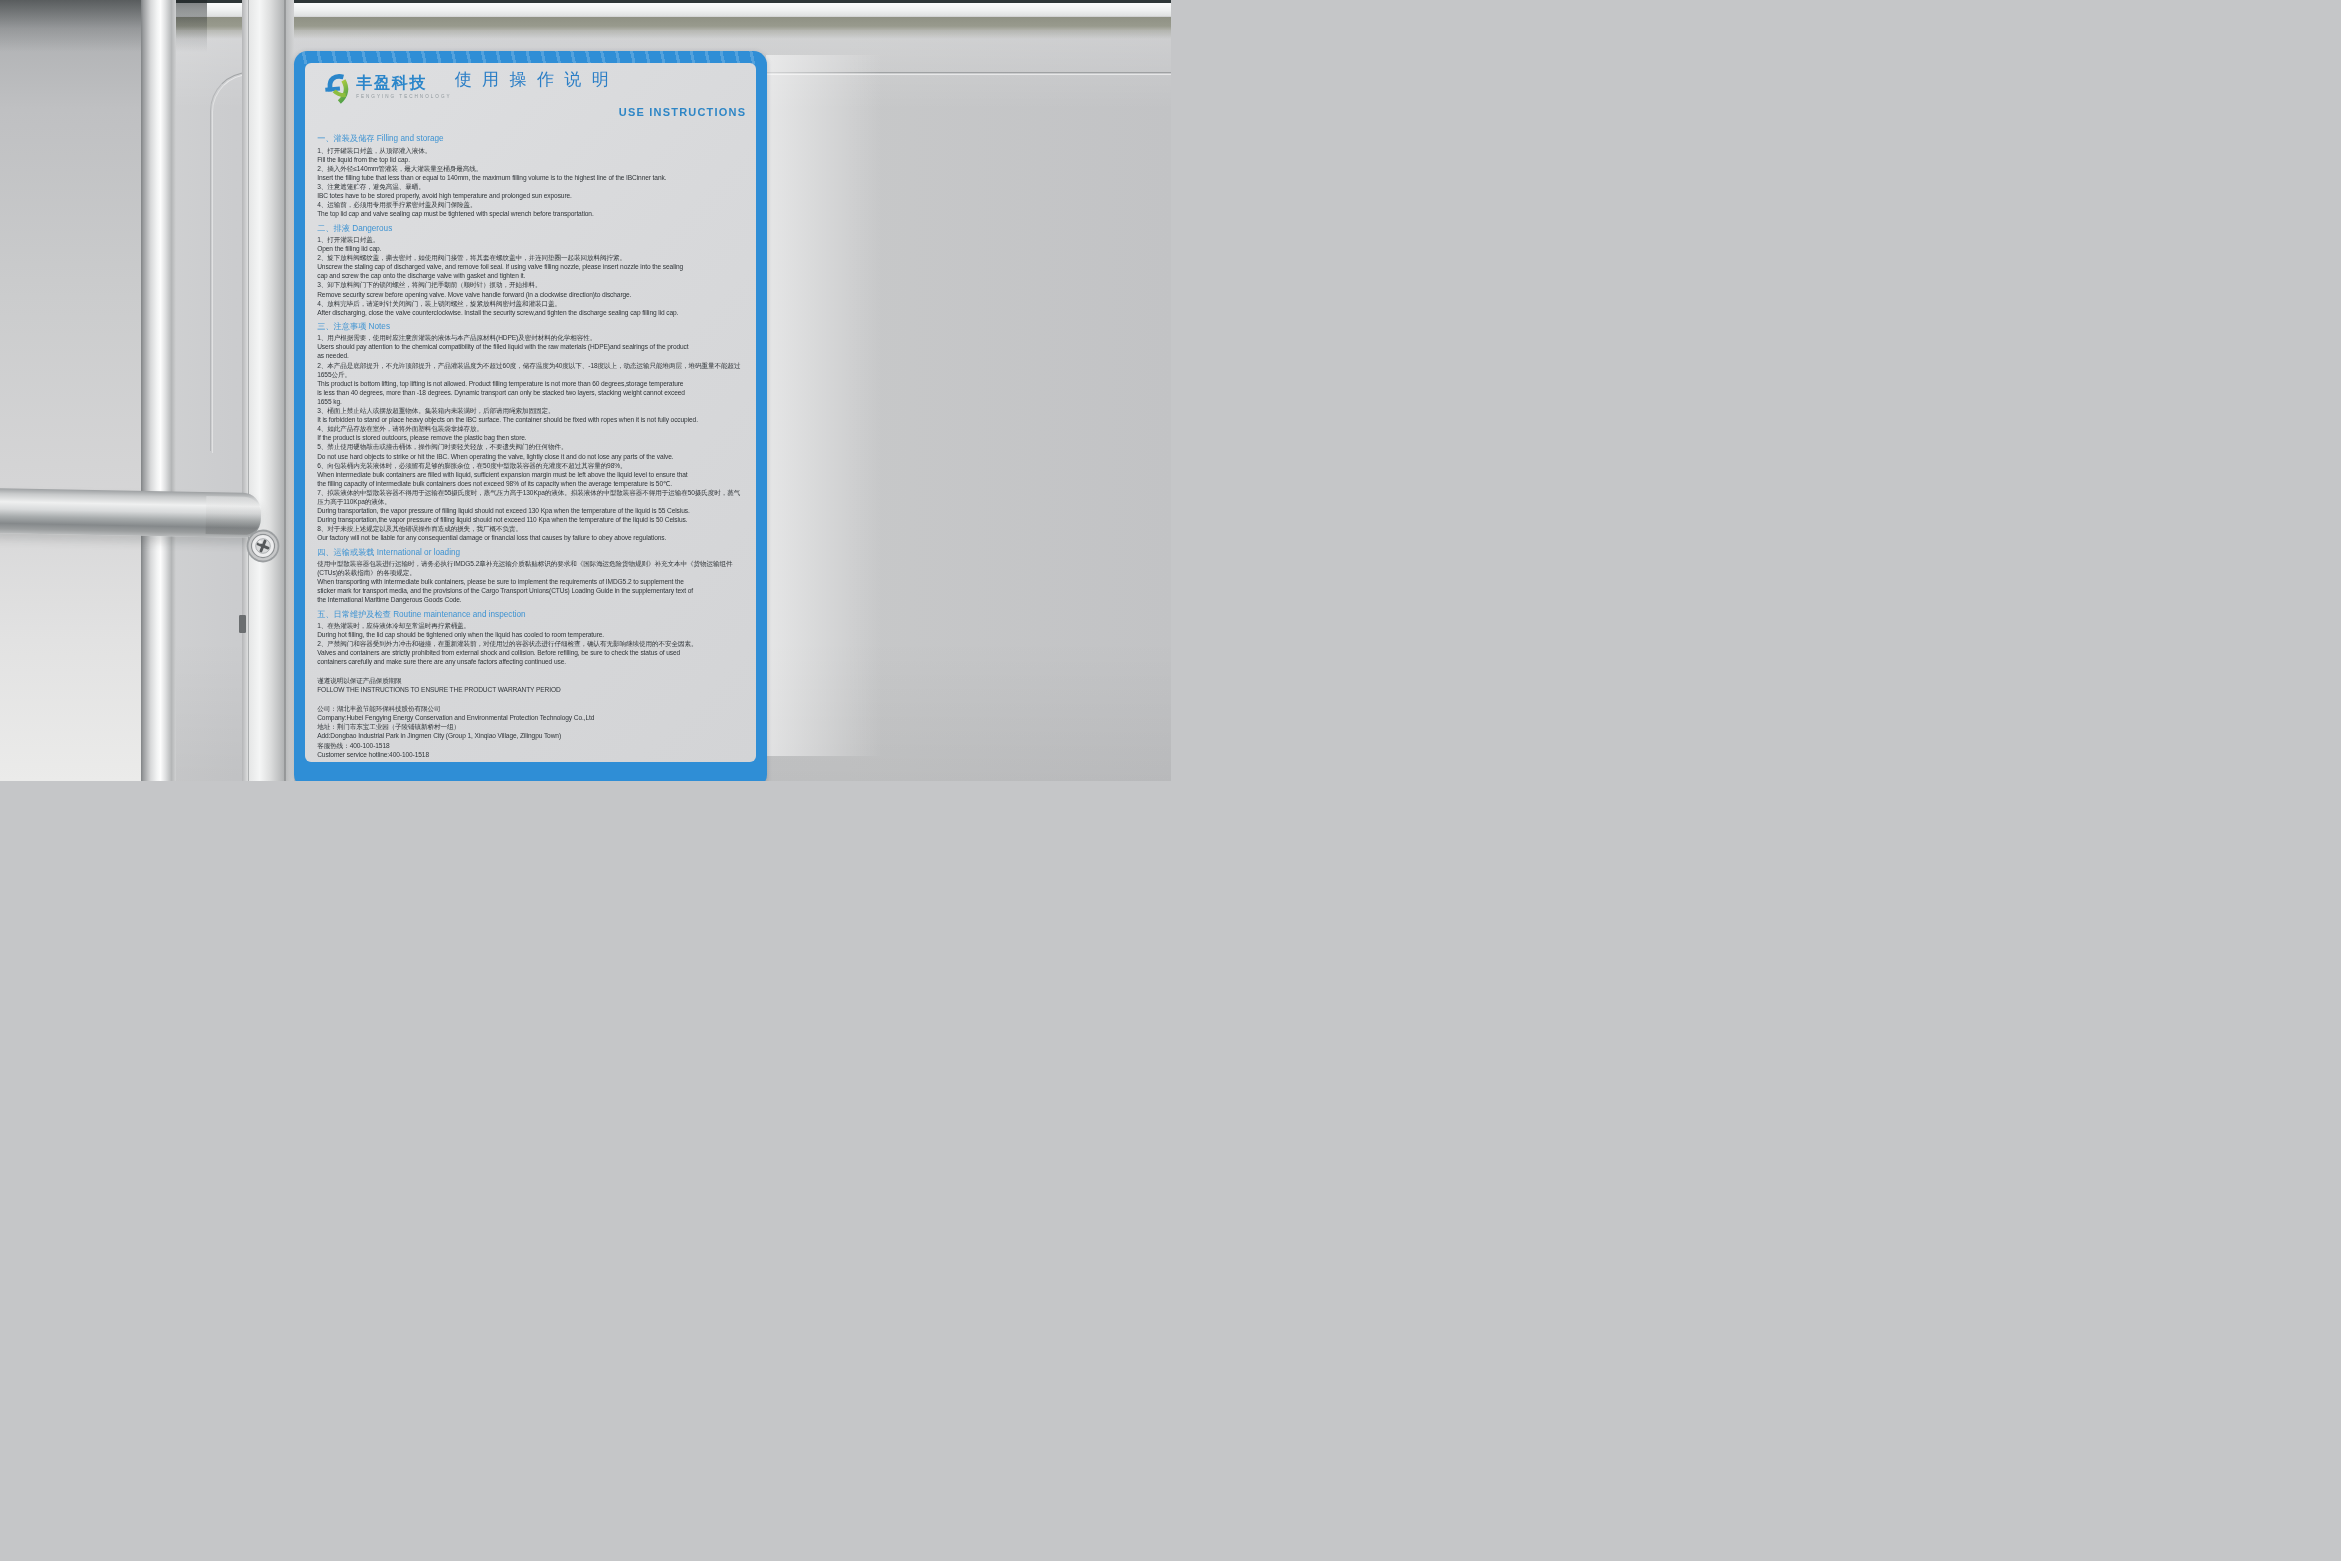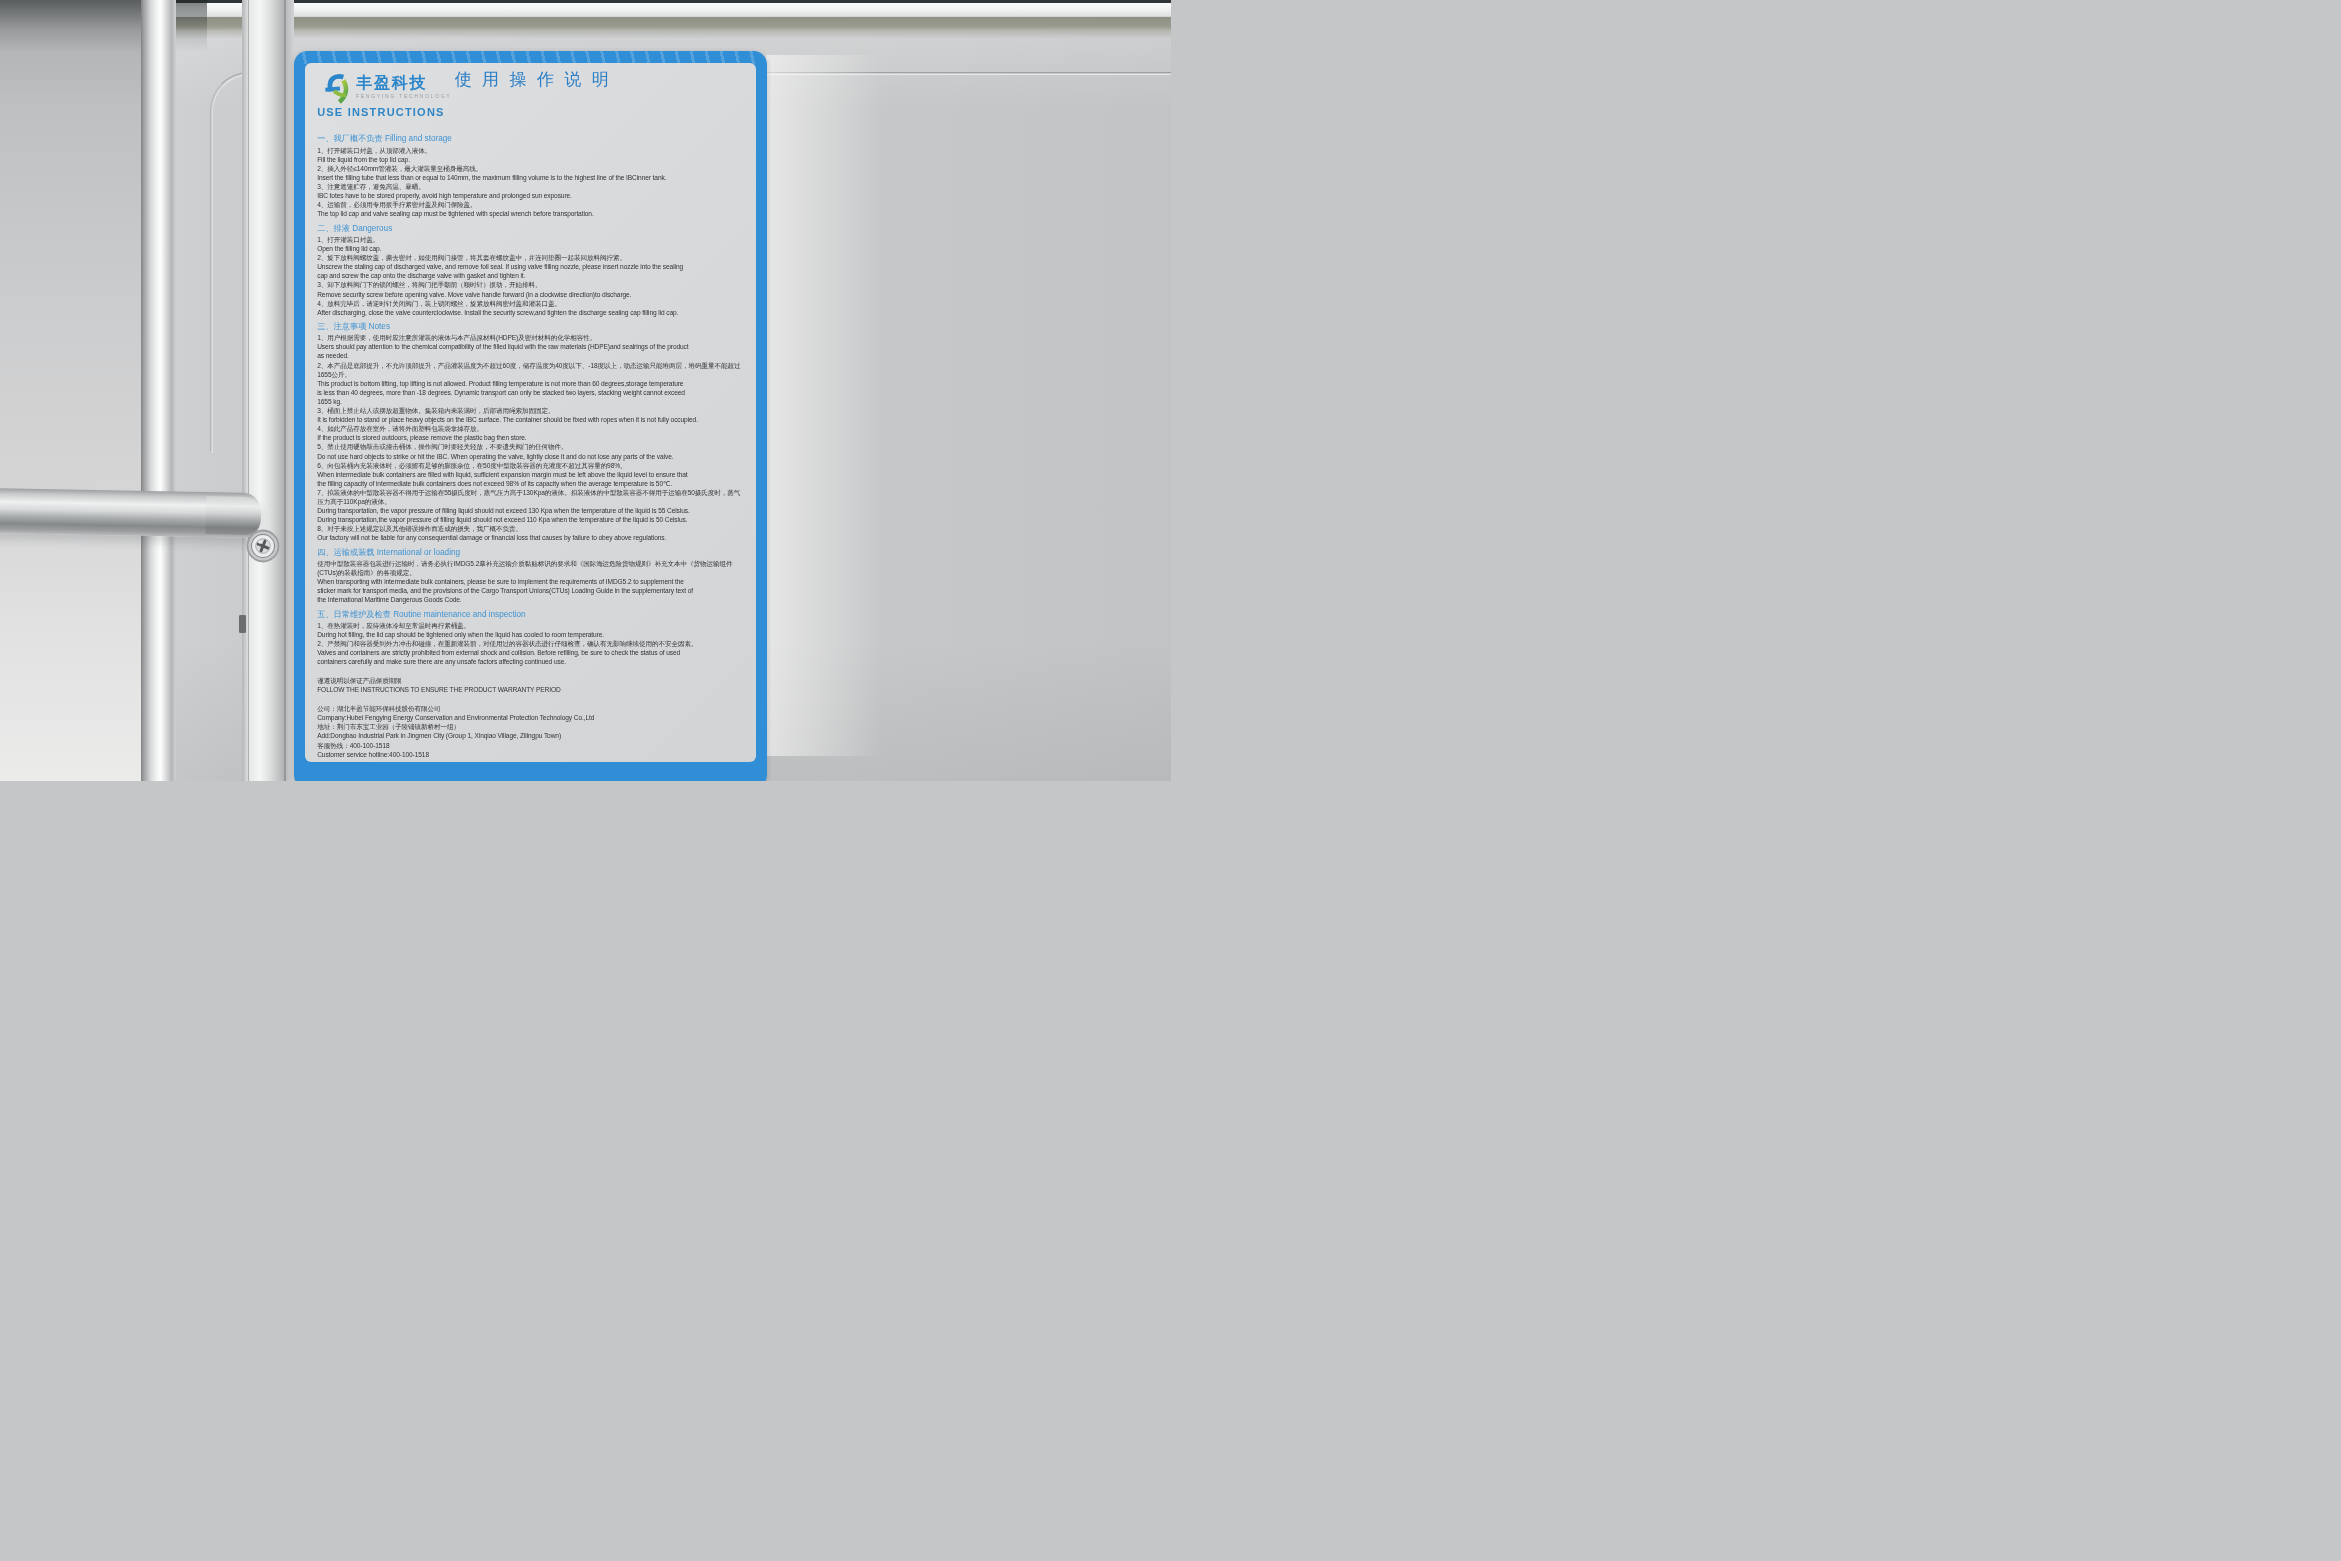--- a/index.html
+++ b/index.html
@@ -122,21 +122,21 @@
   .logo-mark{width:28px;height:32px;}
   .logo-text{margin-left:4.9px;margin-top:3.7px;}
   .brand-cn{font-size:16px;color:var(--logo-blue);letter-spacing:1.8px;font-weight:bold;line-height:16.5px;}
   .brand-en{font-size:4.6px;color:#90989d;letter-spacing:2px;margin-top:1.8px;}
   .label-title{
     position:absolute;left:0;right:0;top:4.9px;text-align:center;
     font-size:17px;color:var(--title-blue);letter-spacing:10.4px;text-indent:10.4px;
     font-weight:normal;
   }
   .label-subtitle{
-    position:absolute;left:0;right:0;top:43px;text-align:left;
+    position:absolute;left:0;right:0;top:43px;text-align:right;
     font-size:11px;color:#2e86c6;letter-spacing:1.2px;font-weight:bold;
   }
 
   .label-body{position:relative;}
   .sec-heading{
     font-size:8.2px;color:var(--heading-blue);
     line-height:12.2px;margin-top:4.3px;white-space:pre;overflow:hidden;
   }
   .line{
     font-size:6.6px;letter-spacing:-0.1px;color:var(--text-dark);
@@ -202,21 +202,21 @@
           <div class="logo-text">
             <div class="brand-cn">丰盈科技</div>
             <div class="brand-en">FENGYING TECHNOLOGY</div>
           </div>
         </div>
         <div class="label-title">使用操作说明</div>
         <div class="label-subtitle">USE INSTRUCTIONS</div>
       </div>
 
       <div class="label-body" id="sections">
-          <div class="sec-heading">一、我厂概不负责 Filling and storage</div>
+          <div class="sec-heading">一、灌装及储存 Filling and storage</div>
           <div class="line">1、打开罐装口封盖，从顶部灌入液体。</div>
           <div class="line">Fill the liquid from the top lid cap.</div>
           <div class="line">2、插入外径≤140mm管灌装，最大灌装量至桶身最高线。</div>
           <div class="line">Insert the filling tube that less than or equal to 140mm, the maximum filling volume is to the highest line of the IBCinner tank.</div>
           <div class="line">3、注意遮篷贮存，避免高温、暴晒。</div>
           <div class="line">IBC totes have to be stored properly, avoid high temperature and prolonged sun exposure.</div>
           <div class="line">4、运输前，必须用专用扳手拧紧密封盖及阀门保险盖。</div>
           <div class="line">The top lid cap and valve sealing cap must be tightened with special wrench before transportation.</div>
           <div class="sec-heading">二、排液 Dangerous</div>
           <div class="line">1、打开灌装口封盖。</div>

